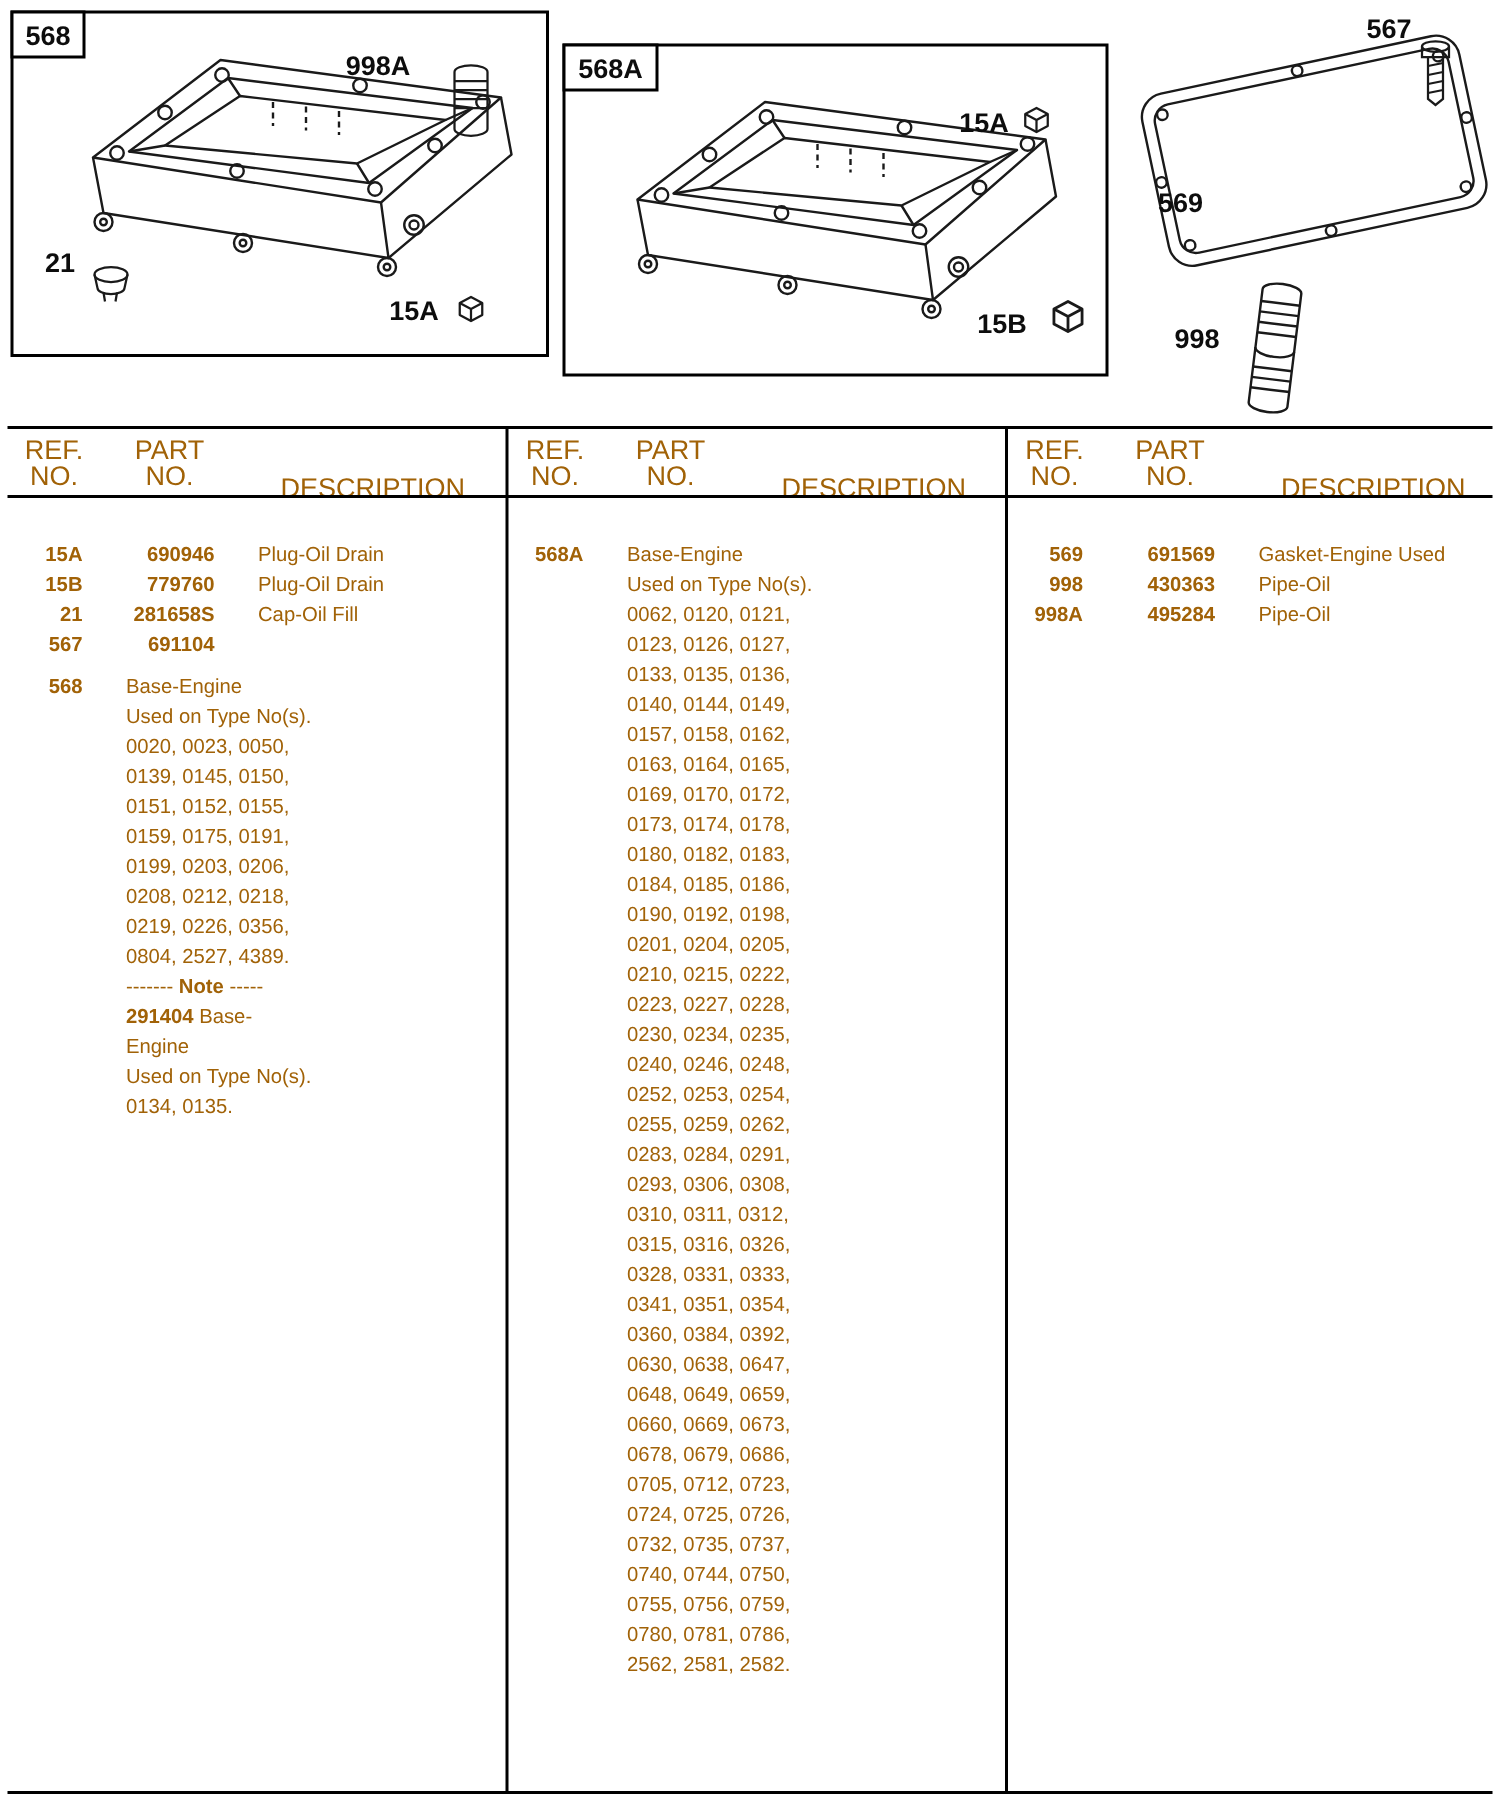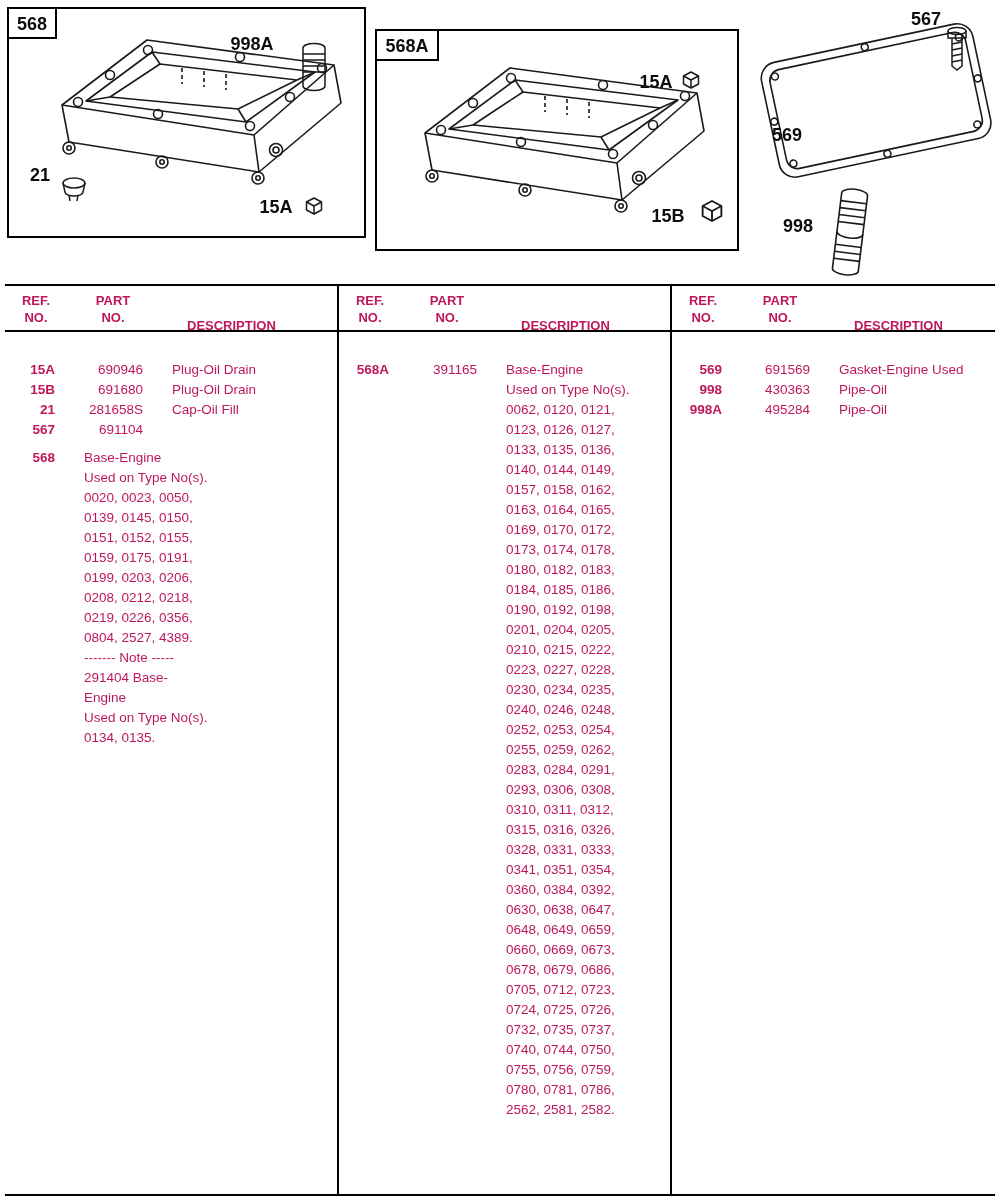--- a/index.html
+++ b/index.html
@@ -1,51 +1,51 @@
 <!DOCTYPE html>
 <html><head>
 <meta charset="utf-8">
 <style>
   * { box-sizing: border-box; }
   html,body { margin:0; padding:0; background:#e8e8e8; }
   .page {
     width:1000px; height:1200px; position:relative; margin:0 auto;
-    background:#ffffff; color:#be185d;
+    background:#ffffff; color:#a16207;
     font-family:"Liberation Sans", sans-serif;
     overflow:hidden;
   }
   .diagram-area { position:absolute; top:0; left:0; width:1000px; height:280px; }
   .diagram-area svg text { font-family:"Liberation Sans", sans-serif; fill:#0d0d0d; }
 
   .table-wrap {
     position:absolute; top:284px; left:5px; width:990px; bottom:4px;
     border-top:2px solid #000; border-bottom:2px solid #000;
     display:flex;
   }
   .header-rule { position:absolute; left:0; right:0; top:44px; height:2px; background:#000; z-index:2; }
   .col { position:relative; height:100%; }
   .col1 { width:332px; }
   .col2 { width:333px; border-left:2px solid #000; }
   .col3 { width:325px; border-left:2px solid #000; }
 
   .col-header {
     height:64px; display:grid; grid-template-columns:62px 92px 1fr;
-    padding-top:6px; font-size:13px; line-height:17px;font-weight:bold;
+    padding-top:6px; font-size:18px; line-height:17px;
   }
   .h-ref, .h-part { text-align:center; }
   .h-desc { align-self:end; padding-left:28px; padding-bottom:16px; }
 
   .rows { padding-top:10px; font-size:13.5px; line-height:20px; }
   .prow { display:grid; grid-template-columns:50px 88px 1fr; }
   .prow.gap { margin-top:8px; }
   .cref  { text-align:right; font-weight:bold; }
-  .cpart { text-align:right; font-weight:normal; }
+  .cpart { text-align:right; font-weight:bold; }
   .cdesc { padding-left:29px; }
   .dline { min-height:20px; white-space:nowrap; }
-  .b { font-weight:normal; }
+  .b { font-weight:bold; }
 </style>
 </head>
 <body>
 
 <div class="page">
 
   <div class="diagram-area">
     <svg viewBox="0 0 1000 280" width="1000" height="280">
       <defs>
         <g id="pan" stroke="#1a1a1a" stroke-width="1.6" fill="none" stroke-linejoin="round">
@@ -181,21 +181,21 @@
       <div class="rows">
           <div class="prow">
             <div class="cref">15A</div>
             <div class="cpart">690946</div>
             <div class="cdesc">
               <div class="dline">Plug-Oil Drain</div>
             </div>
           </div>
           <div class="prow">
             <div class="cref">15B</div>
-            <div class="cpart">691680</div>
+            <div class="cpart">779760</div>
             <div class="cdesc">
               <div class="dline">Plug-Oil Drain</div>
             </div>
           </div>
           <div class="prow">
             <div class="cref">21</div>
             <div class="cpart">281658S</div>
             <div class="cdesc">
               <div class="dline">Cap-Oil Fill</div>
             </div>
@@ -237,21 +237,20 @@
           <div>PART</div>
           <div>NO.</div>
         </div>
         <div class="h-desc">
           <span>DESCRIPTION</span>
         </div>
       </div>
       <div class="rows">
           <div class="prow">
             <div class="cref">568A</div>
-            <div class="cpart">391165</div>
             <div class="cdesc">
               <div class="dline">Base-Engine</div>
               <div class="dline">Used on Type No(s).</div>
               <div class="dline">0062, 0120, 0121,</div>
               <div class="dline">0123, 0126, 0127,</div>
               <div class="dline">0133, 0135, 0136,</div>
               <div class="dline">0140, 0144, 0149,</div>
               <div class="dline">0157, 0158, 0162,</div>
               <div class="dline">0163, 0164, 0165,</div>
               <div class="dline">0169, 0170, 0172,</div>

